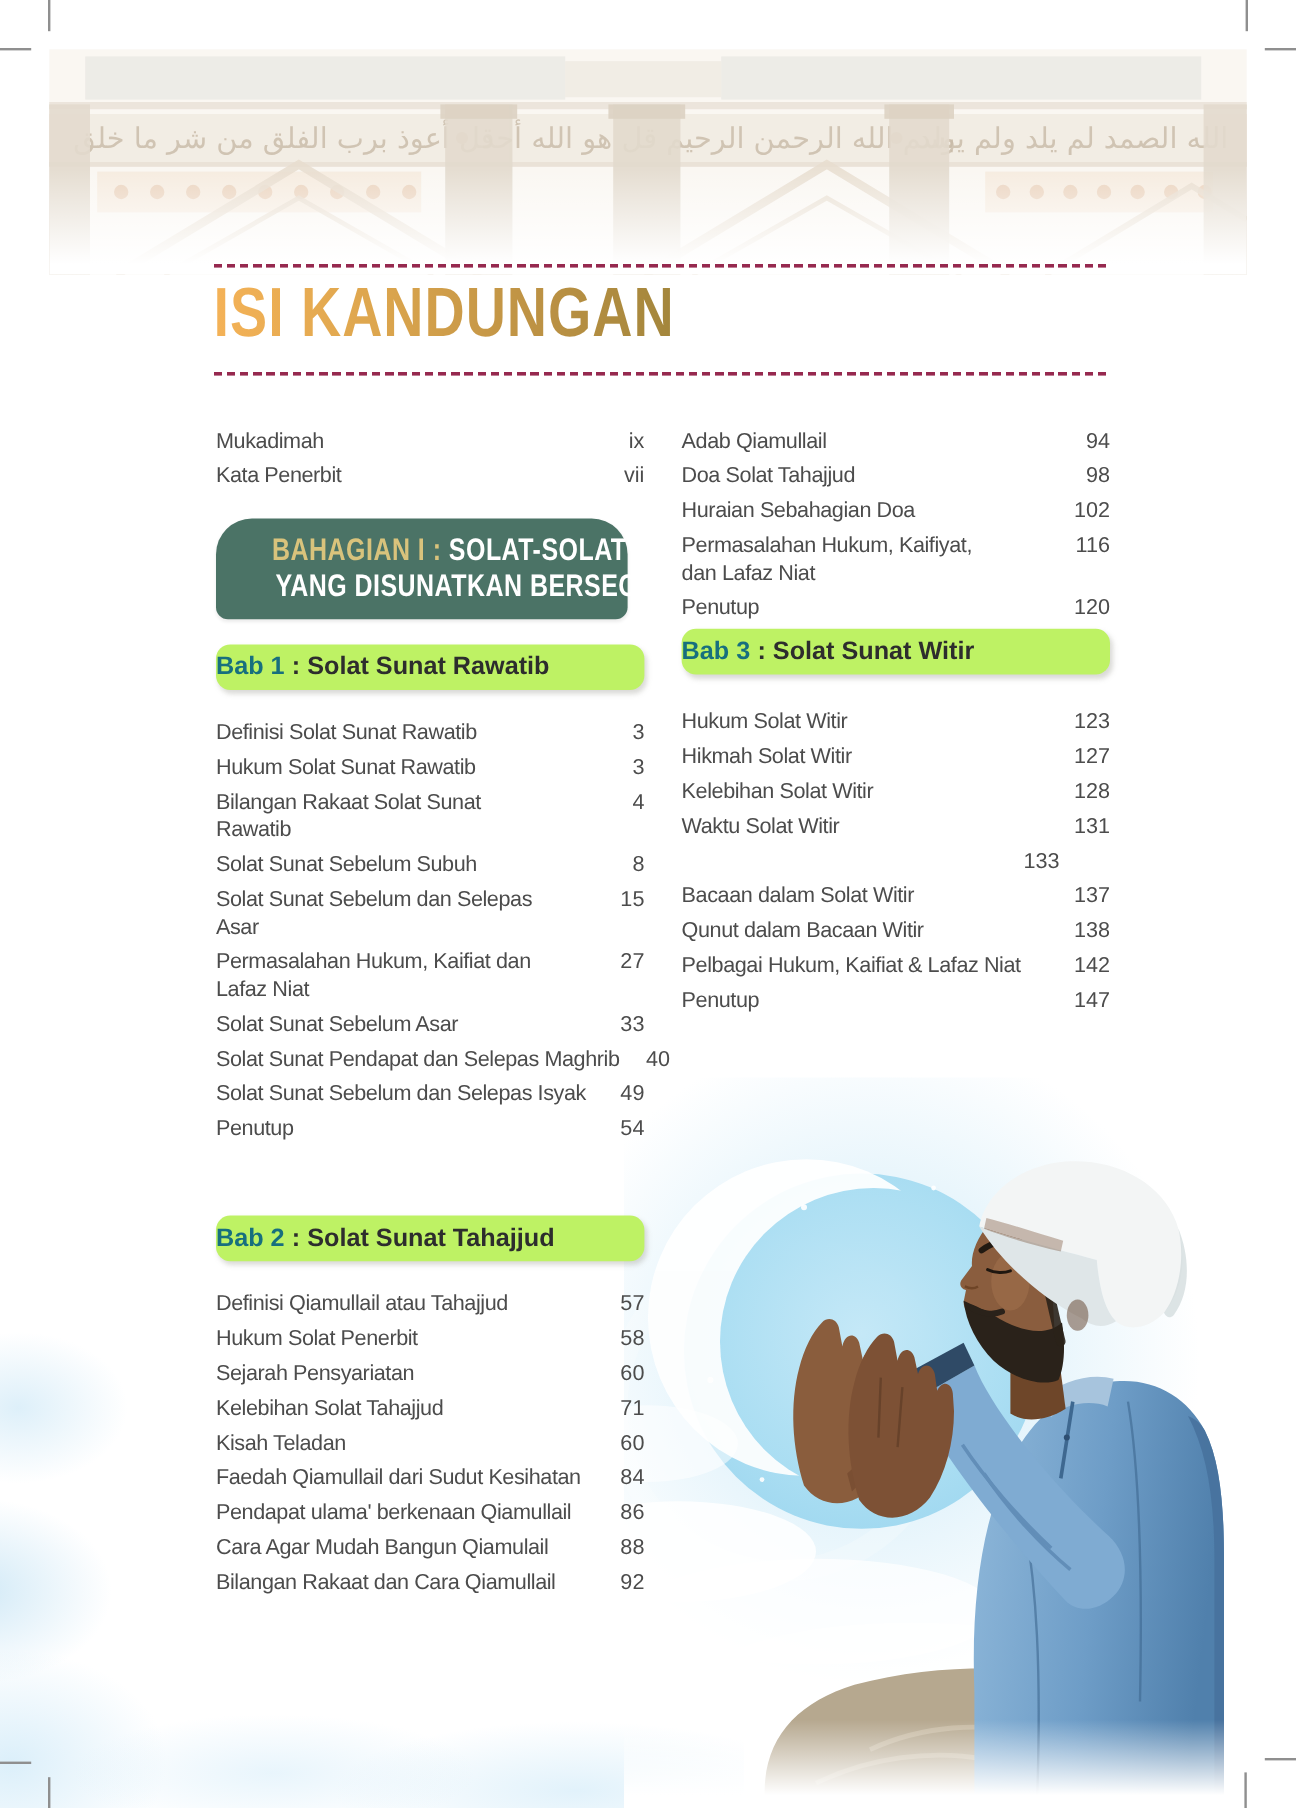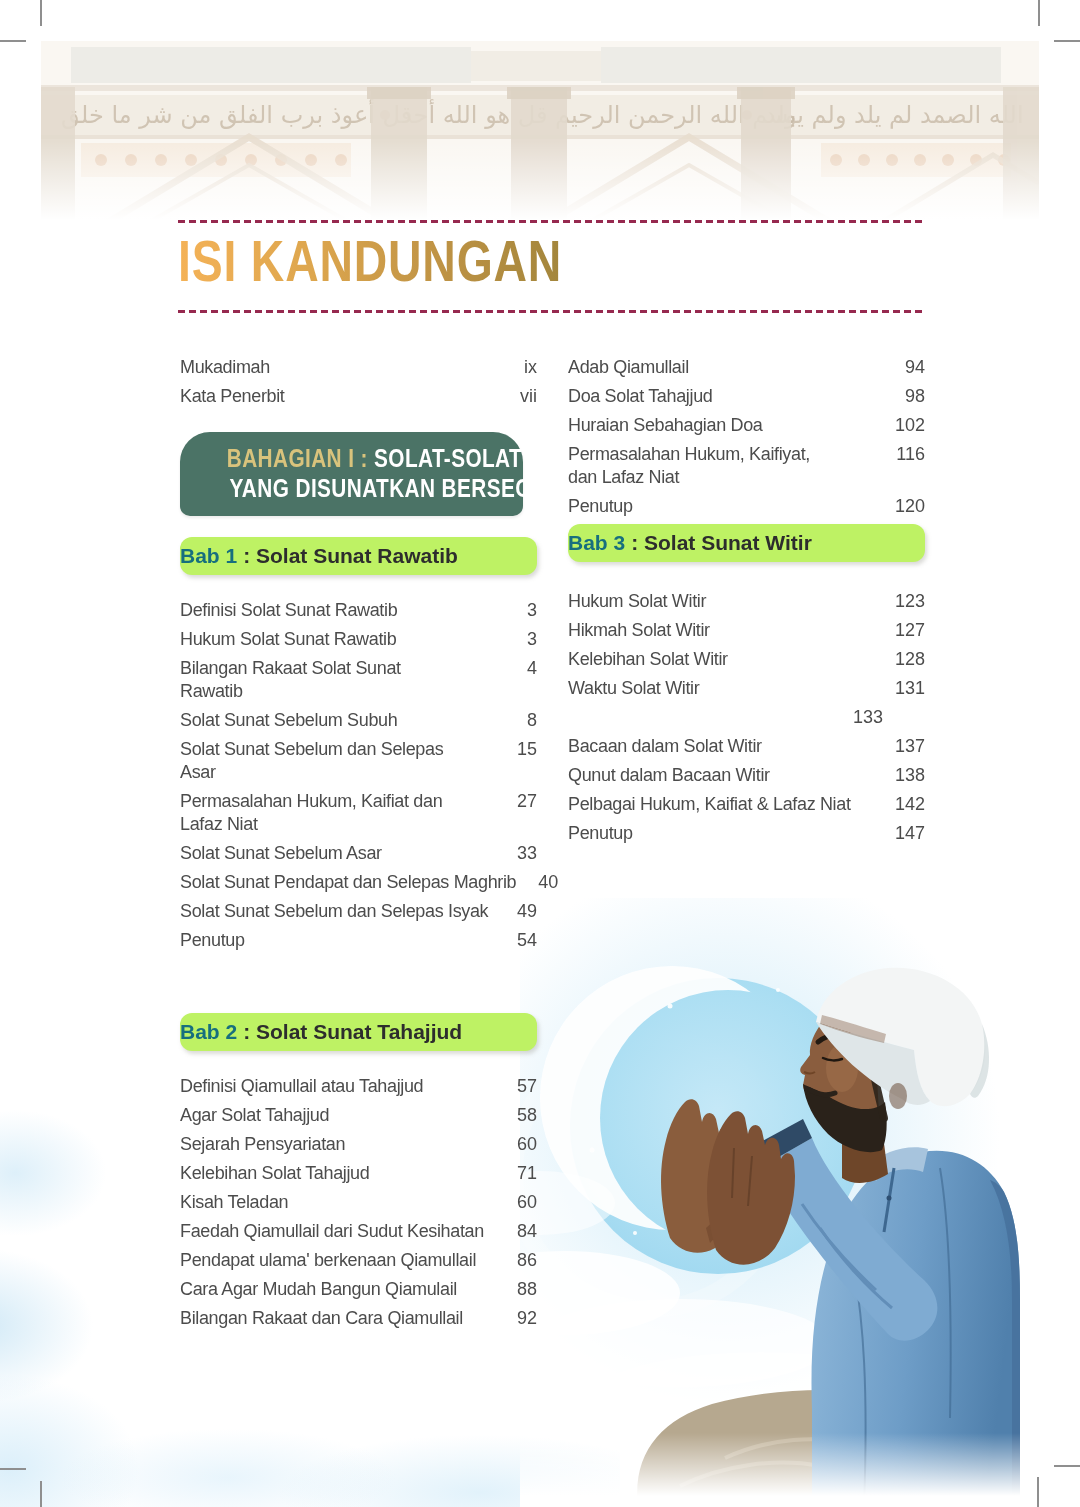--- a/index.html
+++ b/index.html
@@ -318,21 +318,21 @@
 
     <div class="bab-pill pill-bab2">
       <span class="bab-label">Bab 2</span><span class="bab-rest">: Solat Sunat Tahajjud</span>
     </div>
     <div class="toc-list mt-list">
         <div class="toc-row">
           <span class="toc-label">Definisi Qiamullail atau Tahajjud</span>
           <span class="toc-page">57</span>
         </div>
         <div class="toc-row">
-          <span class="toc-label">Agar Solat Tahajjud</span>
+          <span class="toc-label">Hukum Solat Penerbit</span>
           <span class="toc-page">58</span>
         </div>
         <div class="toc-row">
           <span class="toc-label">Sejarah Pensyariatan</span>
           <span class="toc-page">60</span>
         </div>
         <div class="toc-row">
           <span class="toc-label">Kelebihan Solat Tahajjud</span>
           <span class="toc-page">71</span>
         </div>

